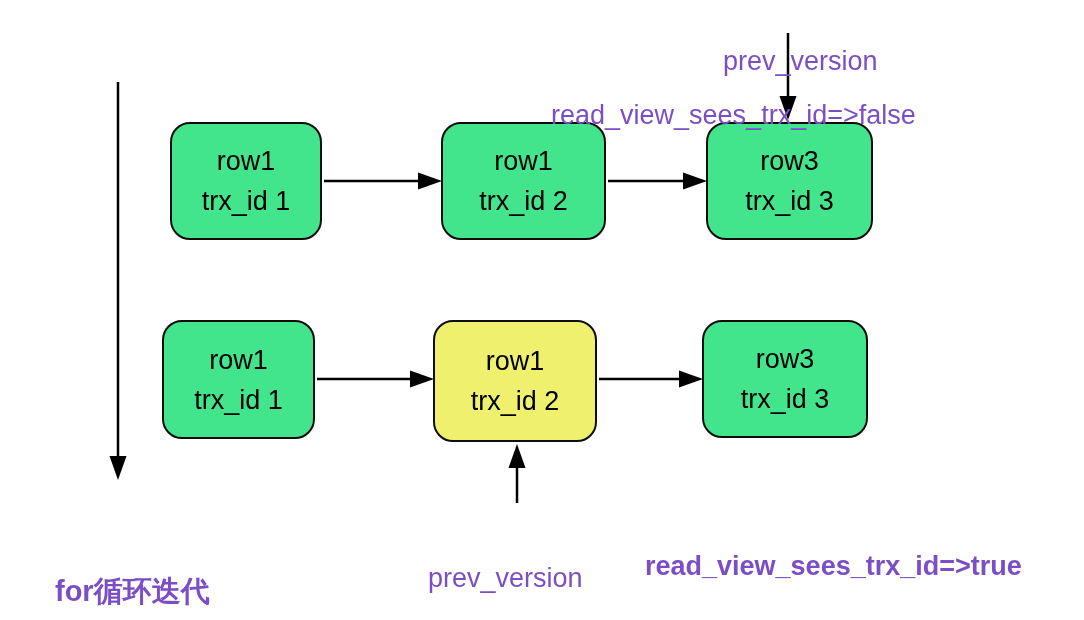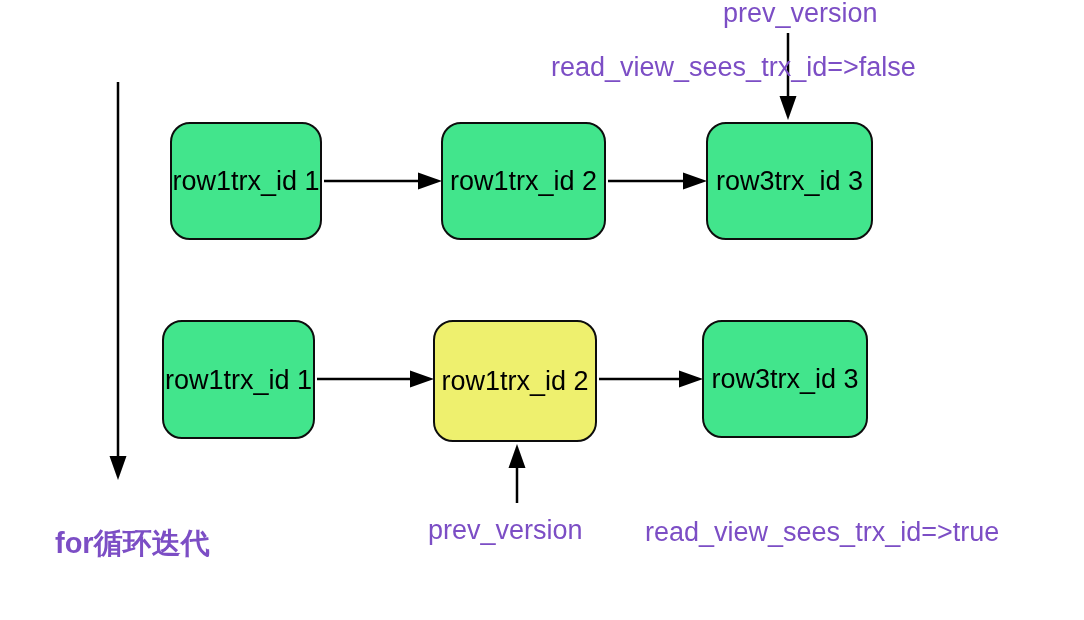--- a/index.html
+++ b/index.html
@@ -20,54 +20,55 @@
     left: 0; top: 0;
     width: 1084px;
     height: 620px;
   }
   .node {
     position: absolute;
     box-sizing: border-box;
     border: 2.5px solid #0d0d0d;
     border-radius: 20px;
     display: flex;
-    flex-direction: row;
+    flex-direction: column;
     align-items: center;
     justify-content: center;
     font-size: 27px;
     line-height: 40px;
     color: #000000;
     text-align: center;
   }
   .node.green  { background: var(--node-green, #42e58c); }
   .node.yellow { background: var(--node-yellow, #eef06e); }
 
   .annot {
     position: absolute;
     color: var(--annot-purple, #7c4ec5);
     font-size: 27px;
     line-height: 37px;
     white-space: nowrap;
+    margin-top: 48px;
   }
   .annot.big { font-size: 29px; font-weight: bold; }
 
   
   .n-top-1 { left: 170px; top: 122px; width: 152px; height: 118px; }
   .n-top-2 { left: 441px; top: 122px; width: 165px; height: 118px; }
   .n-top-3 { left: 706px; top: 122px; width: 167px; height: 118px; }
   .n-bot-1 { left: 162px; top: 320px; width: 153px; height: 119px; }
   .n-bot-2 { left: 433px; top: 320px; width: 164px; height: 122px; }
   .n-bot-3 { left: 702px; top: 320px; width: 166px; height: 118px; }
 
   
   .a-top-pointer   { left: 723px; top: 0px;   line-height: 27px; }
   .a-top-result    { left: 551px; top: 49px; }
   .a-loop          { left: 55px;  top: 525px; line-height: 36px; }
   .a-bot-pointer   { left: 428px; top: 512px; }
-  .a-bot-result    { left: 645px; top: 514px; }
+  .a-bot-result    { left: 645px; top: 500px; font-weight: bold; }
 </style>
 </head>
 <body>
 
 <div class="canvas">
 
   <svg class="arrows" viewBox="0 0 1084 620" xmlns="http://www.w3.org/2000/svg">
 
     <g>
       <line x1="118" y1="82" x2="118" y2="459" stroke="#000" stroke-width="2.5"></line>

